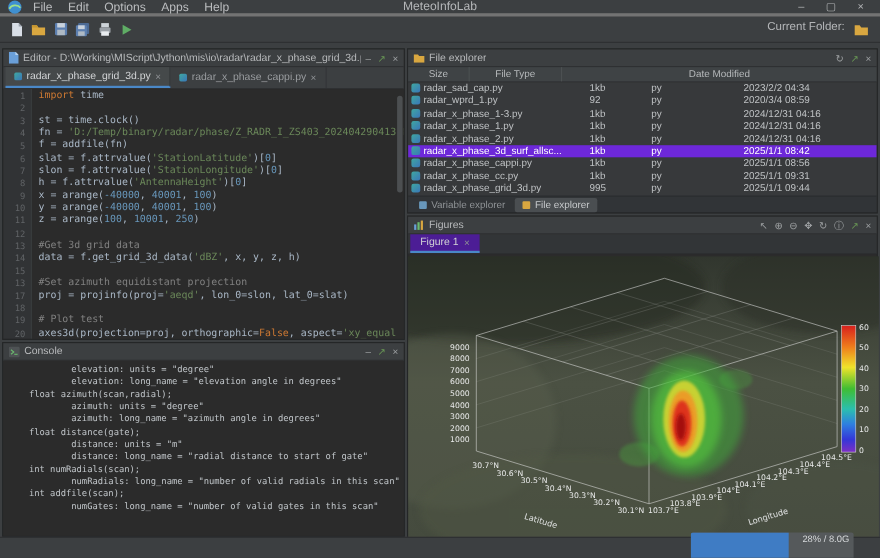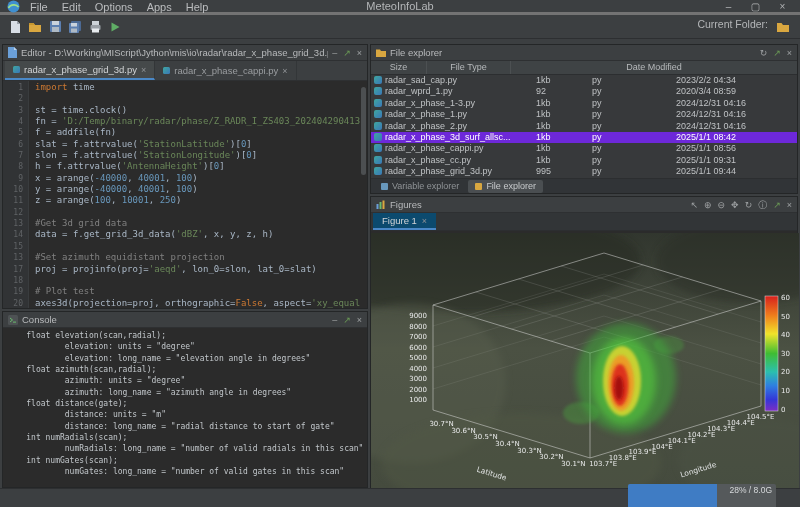--- a/index.html
+++ b/index.html
@@ -85,21 +85,21 @@
     align-items:center;gap:2px;padding-left:3px;border-top:1px solid #2c2e30}
   .vtab{display:inline-flex;align-items:center;gap:4px;height:13px;padding:0 7px;font-size:9px;
     color:#8f9396;border-radius:2px}
   .vtab.act{background:#4a4e51;color:#c7cacc}
   .vtico{width:7px;height:7px;border-radius:1px;flex:none}
   .vtico.v{background:#6897bb}.vtico.f{background:#d9a740}
 
   
   .figtabs{display:flex;align-items:flex-end;height:18px;background:#323537;border-bottom:1px solid #2c2e30;padding-left:2px}
   .figtab{display:inline-flex;align-items:center;gap:5px;height:17px;padding:0 9px;font-size:9.5px;
-    color:#d2d4d6;background:#0c4a6e;border-bottom:2px solid #4a88c7}
+    color:#d2d4d6;background:#4c1d95;border-bottom:2px solid #4a88c7}
   .figcanvas{position:absolute;top:36px;left:0;right:0;bottom:0}
   .figsvg text{fill:#e9eaea;font-size:7px;font-family:"DejaVu Sans",sans-serif}
   .figsvg .axtitle{font-size:7.5px;fill:#dfe1e1}
 
   
   .statusbar{position:absolute;left:0;right:0;bottom:0;height:19px;background:#3c3f41;
     border-top:1px solid #2d2f31;display:flex;align-items:center}
   .mem{margin-left:auto;margin-right:24px;position:relative;width:148px;height:28px;background:#55595b;
     border-radius:2px;overflow:hidden}
   .memfill{position:absolute;left:0;top:0;bottom:0;width:60%;background:#3f7cc4}
@@ -245,32 +245,31 @@
             </svg>
         </span>
         <span class="ptitle">Console</span>
         <span class="pbtns">
           <span class="pbtn">–</span>
           <span class="pbtn green">↗</span>
           <span class="pbtn">×</span>
         </span>
       </div>
       <div class="conbody">
-          <div class="conl">    float elevation(scan,radial);</div>
           <div class="conl">            elevation: units = "degree"</div>
           <div class="conl">            elevation: long_name = "elevation angle in degrees"</div>
           <div class="conl">    float azimuth(scan,radial);</div>
           <div class="conl">            azimuth: units = "degree"</div>
           <div class="conl">            azimuth: long_name = "azimuth angle in degrees"</div>
           <div class="conl">    float distance(gate);</div>
           <div class="conl">            distance: units = "m"</div>
           <div class="conl">            distance: long_name = "radial distance to start of gate"</div>
           <div class="conl">    int numRadials(scan);</div>
           <div class="conl">            numRadials: long_name = "number of valid radials in this scan"</div>
-          <div class="conl">    int numGates(scan);</div>
+          <div class="conl">    int addfile(scan);</div>
           <div class="conl">            numGates: long_name = "number of valid gates in this scan"</div>
         </div>
     </div>
 
     <div class="panel panel-files">
       <div class="phead">
         <span class="phico">
           <svg width="10" height="9">
               <path d="M0 1.5h4l1 1.5h5V9H0z" fill="#d9a740"></path>
             </svg>

